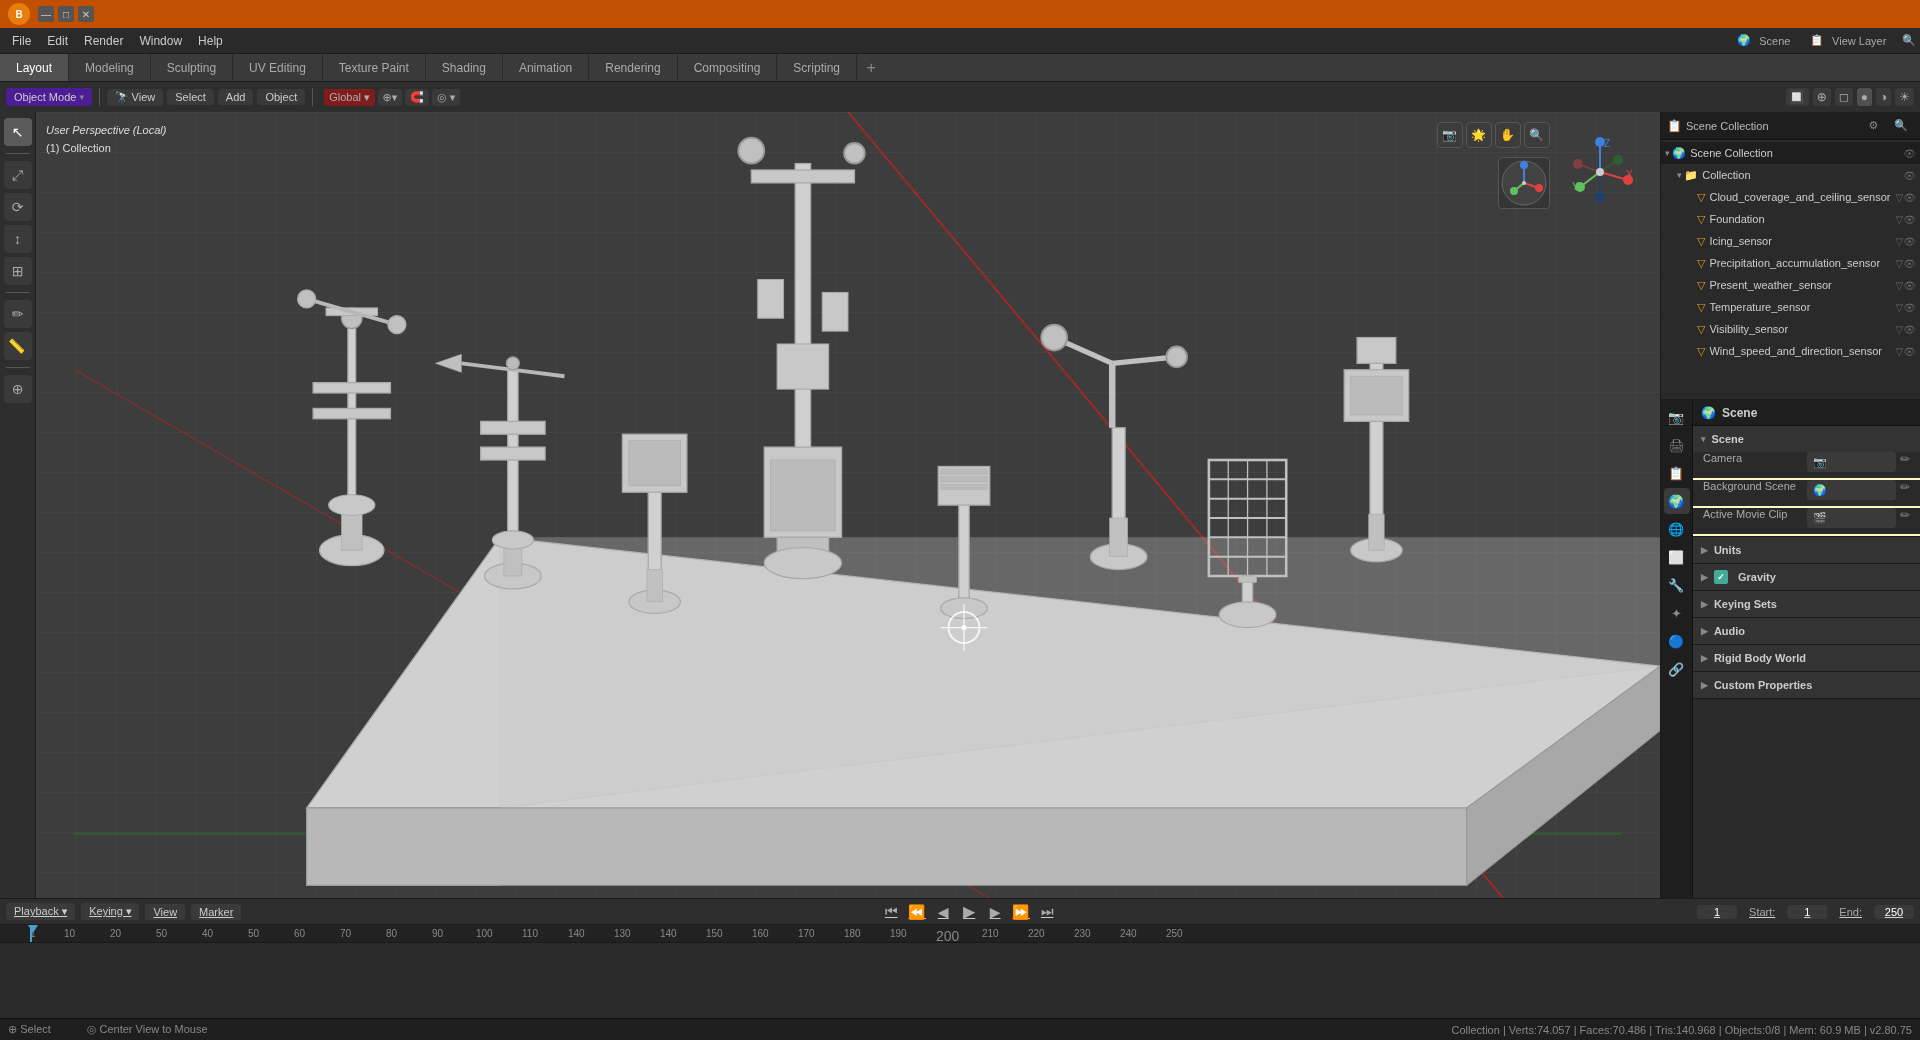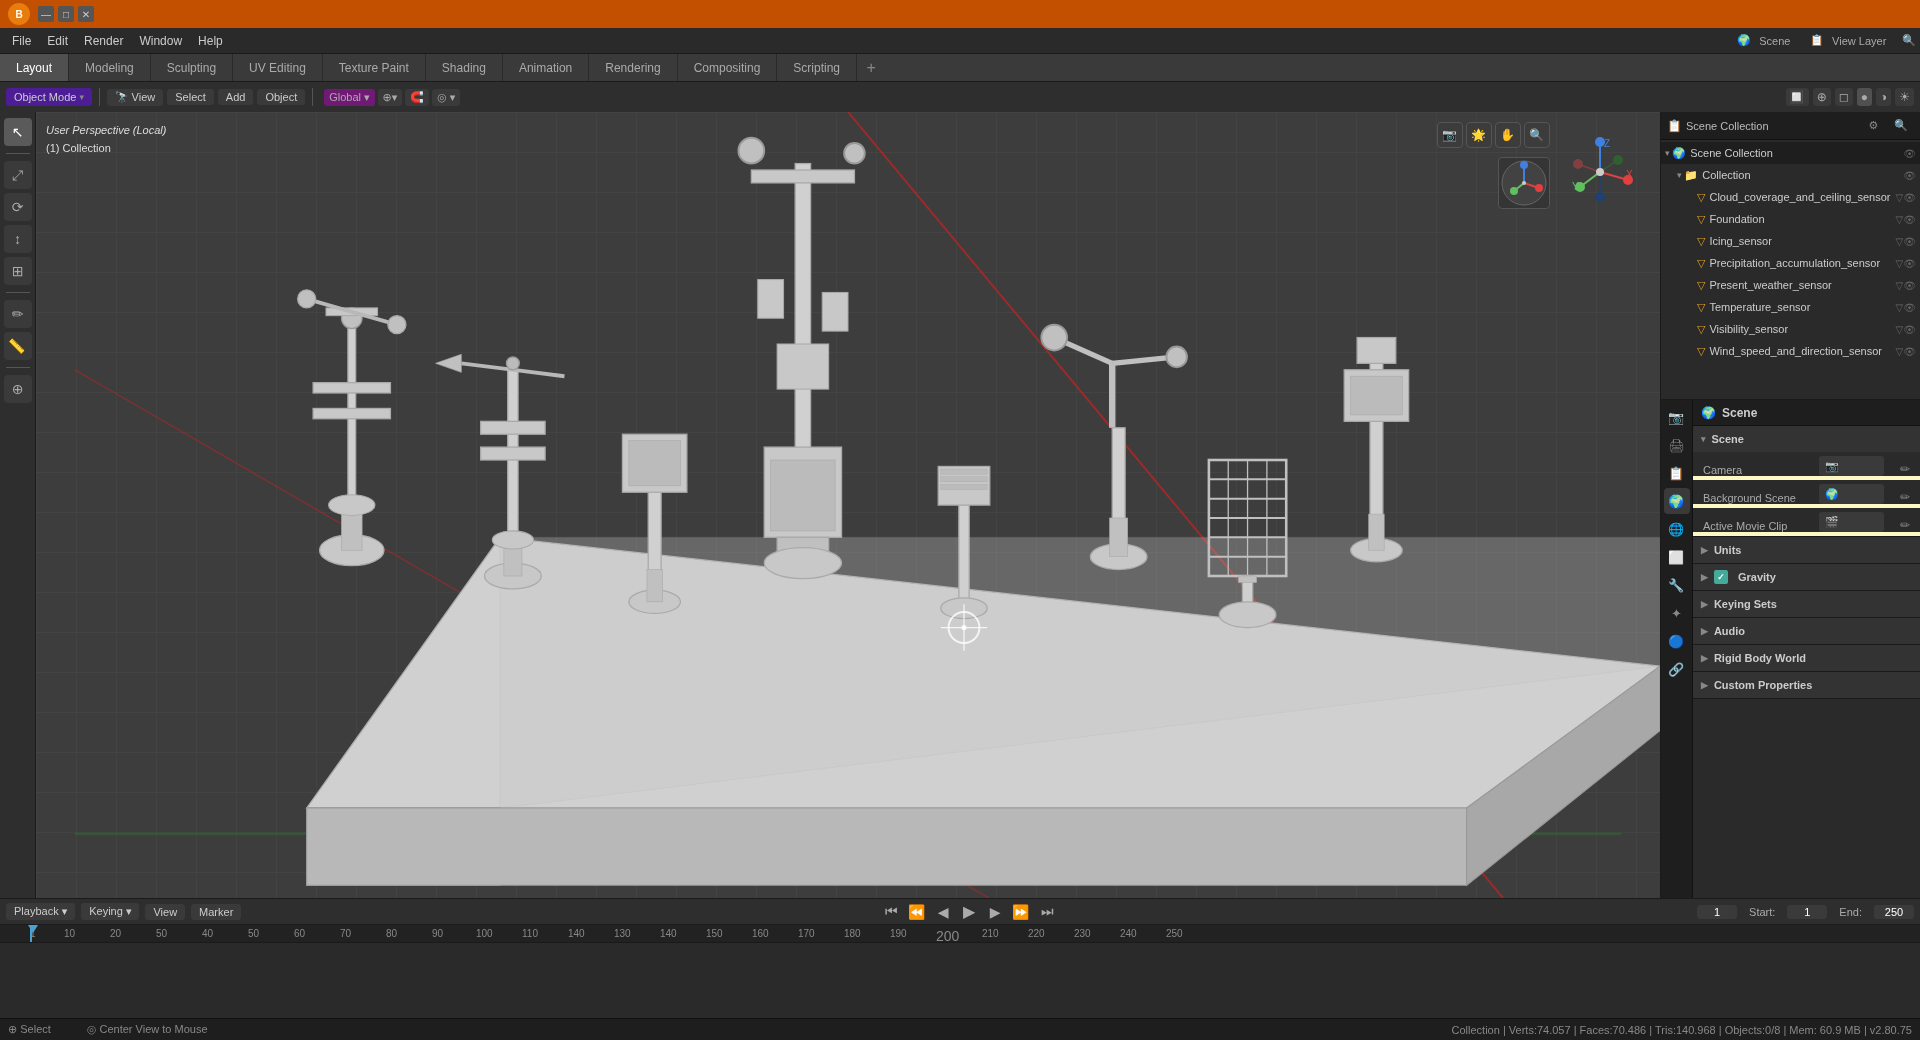--- a/index.html
+++ b/index.html
@@ -287,24 +287,24 @@
       font-size: 11px;
       font-weight: bold;
       color: #ccc;
       gap: 6px;
     }
     .prop-section-arrow { color: #888; font-size: 9px; }
 
     .prop-row {
       height: 28px;
       display: flex;
-      align-items: flex-end;
+      align-items: flex-start;
       padding: 0 10px;
-      gap: 16px;
-      border-bottom: 4px solid #fef9c3;
+      gap: 4px;
+      border-bottom: 2px solid #fef9c3;
     }
     .prop-label {
       color: #aaa;
       font-size: 11px;
       width: 100px;
       flex-shrink: 0;
     }
     .prop-value {
       flex: 1;
       background: #3a3a3a;
@@ -325,21 +325,21 @@
 
     
     #timeline {
       height: 120px;
       background: #2a2a2a;
       border-top: 1px solid #1a1a1a;
       display: flex;
       flex-direction: column;
       flex-shrink: 0;
       position: absolute;
-      bottom: 22px; left: 0; right: 0;
+      bottom: 22px; left: 0; right: 0; text-decoration: underline;
     }
     #timeline-header {
       height: 26px;
       background: #2e2e2e;
       display: flex;
       align-items: center;
       padding: 0 6px;
       gap: 6px;
       border-bottom: 1px solid #1a1a1a;
       flex-shrink: 0;
@@ -519,21 +519,21 @@
 
     <div class="vp-btn">
       <span>🔭</span>View
     </div>
     <div class="vp-btn">Select</div>
     <div class="vp-btn">Add</div>
     <div class="vp-btn">Object</div>
     <div class="vp-sep"></div>
 
     <div style="display:flex;align-items:center;gap:3px;margin-left:4px;">
-      <span style="background:#701a75;border-radius:3px;padding:2px 5px;font-size:11px;color:#aaa;cursor:pointer;">Global ▾</span>
+      <span style="background:#7f1d1d;border-radius:3px;padding:2px 5px;font-size:11px;color:#aaa;cursor:pointer;">Global ▾</span>
       <span style="background:#3a3a3a;border-radius:3px;padding:2px 5px;font-size:11px;color:#aaa;cursor:pointer;">⊕▾</span>
       <span style="background:#3a3a3a;border-radius:3px;padding:2px 5px;font-size:11px;color:#aaa;cursor:pointer;">🧲</span>
       <span style="background:#3a3a3a;border-radius:3px;padding:2px 5px;font-size:11px;color:#aaa;cursor:pointer;">◎ ▾</span>
     </div>
 
     <div style="margin-left:auto;display:flex;gap:4px;align-items:center;">
       <span style="font-size:12px;color:#aaa;cursor:pointer;padding:2px 4px;background:#3a3a3a;border-radius:3px;">🔲</span>
       <span style="font-size:12px;color:#aaa;cursor:pointer;padding:2px 4px;background:#3a3a3a;border-radius:3px;">⊕</span>
       <span style="font-size:12px;color:#aaa;cursor:pointer;padding:2px 4px;background:#3a3a3a;border-radius:3px;">◻</span>
 

